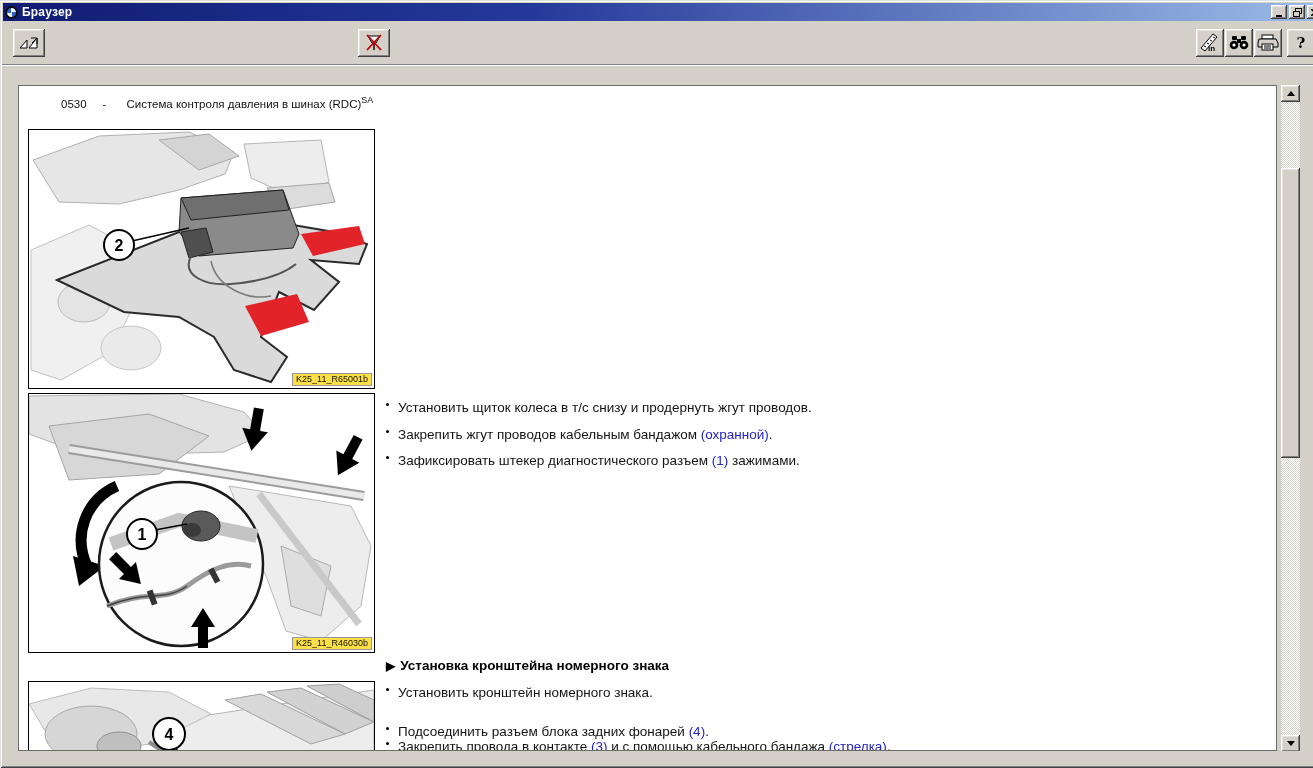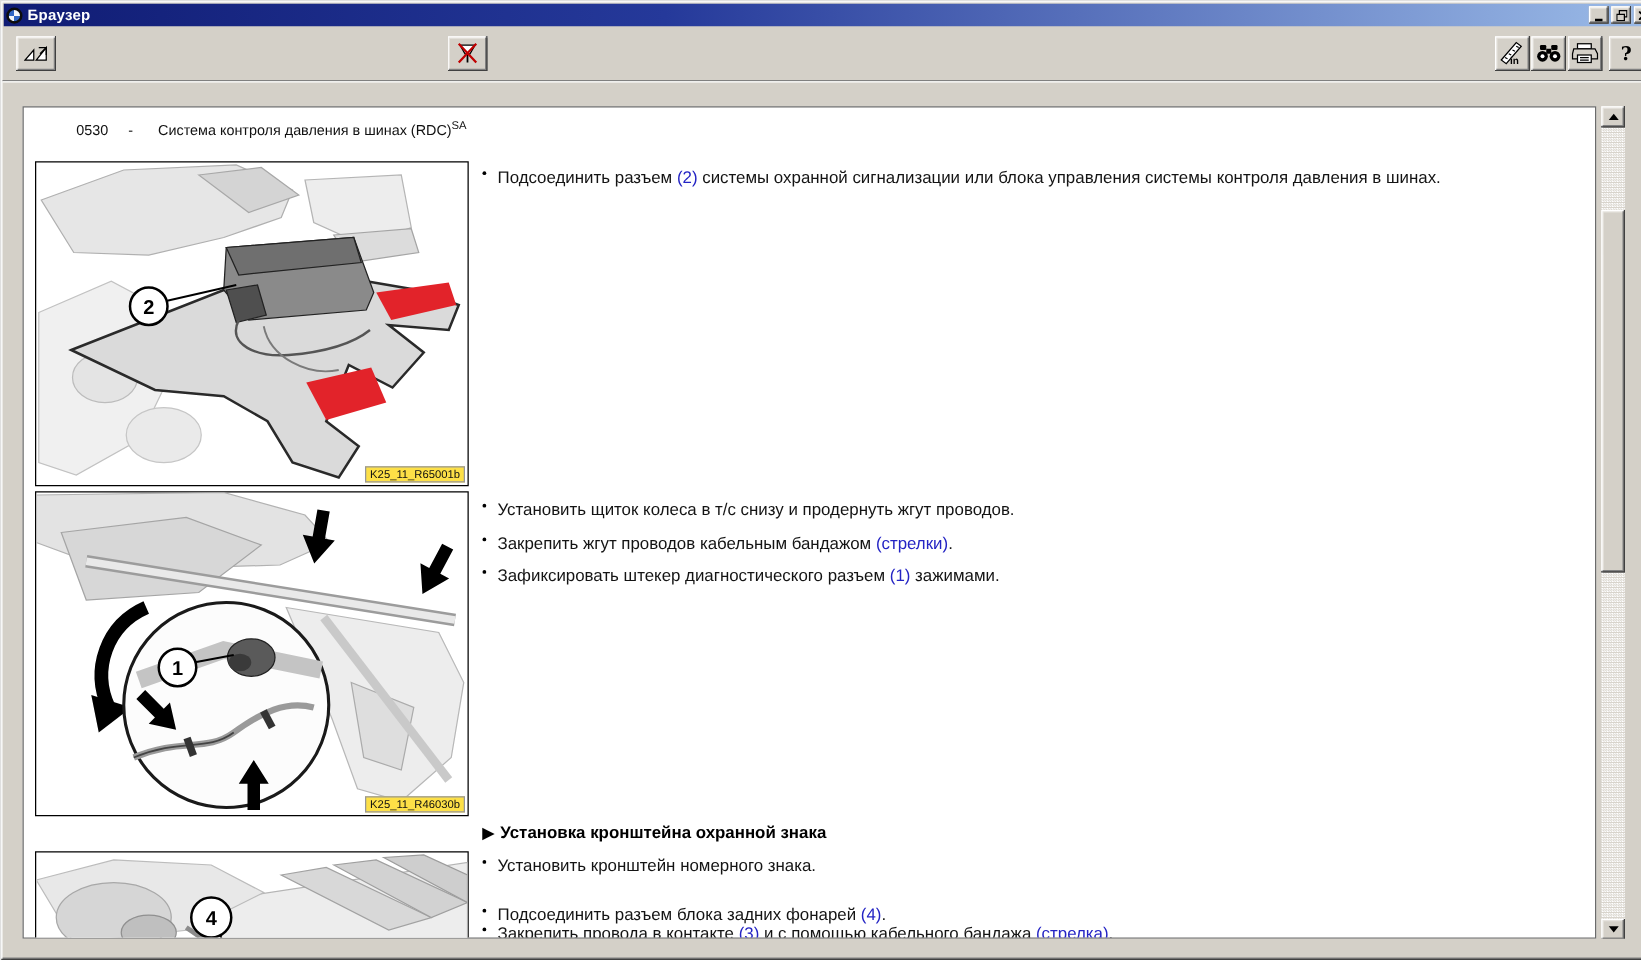--- a/index.html
+++ b/index.html
@@ -234,38 +234,35 @@
         <ellipse cx="90" cy="64" rx="22" ry="14" fill="#bfbfbf" stroke="#909090"></ellipse>
         <path d="M120,60 C150,80 170,96 186,120" fill="none" stroke="#8c8c8c" stroke-width="4"></path>
         <g>
           <line x1="146" y1="62" x2="158" y2="100" stroke="#000" stroke-width="1.5"></line>
           <circle cx="140" cy="52" r="16" fill="#fff" stroke="#000" stroke-width="2"></circle>
           <text x="140" y="58" text-anchor="middle" font-size="16" font-weight="bold" fill="#000">4</text>
         </g>
       </svg>
     </div>
 
-    <div class="bullet" style="top:48px;">
-      <span class="dot"></span><span>Подсоединить разъем </span><span class="link">(2)</span><span> системы охранной сигнализации или блока управления системы контроля давления в шинах.</span>
-    </div>
 
     <div class="bullet" style="top:314px;">
       <span class="dot"></span><span>Установить щиток колеса в т/с снизу и продернуть жгут проводов.</span>
     </div>
 
     <div class="bullet" style="top:341px;">
-      <span class="dot"></span><span>Закрепить жгут проводов кабельным бандажом </span><span class="link">(стрелки)</span><span>.</span>
+      <span class="dot"></span><span>Закрепить жгут проводов кабельным бандажом </span><span class="link">(охранной)</span><span>.</span>
     </div>
 
     <div class="bullet" style="top:367px;">
       <span class="dot"></span><span>Зафиксировать штекер диагностического разъем </span><span class="link">(1)</span><span> зажимами.</span>
     </div>
 
     <div class="heading" style="top:572px;">
-      <span class="tri">▶</span><span>Установка кронштейна охранной знака</span>
+      <span class="tri">▶</span><span>Установка кронштейна номерного знака</span>
     </div>
 
     <div class="bullet" style="top:599px;">
       <span class="dot"></span><span>Установить кронштейн номерного знака.</span>
     </div>
 
     <div class="bullet" style="top:626px;margin-top:12px;">
       <span class="dot"></span><span>Подсоединить разъем блока задних фонарей </span><span class="link">(4)</span><span>.</span>
     </div>
 

